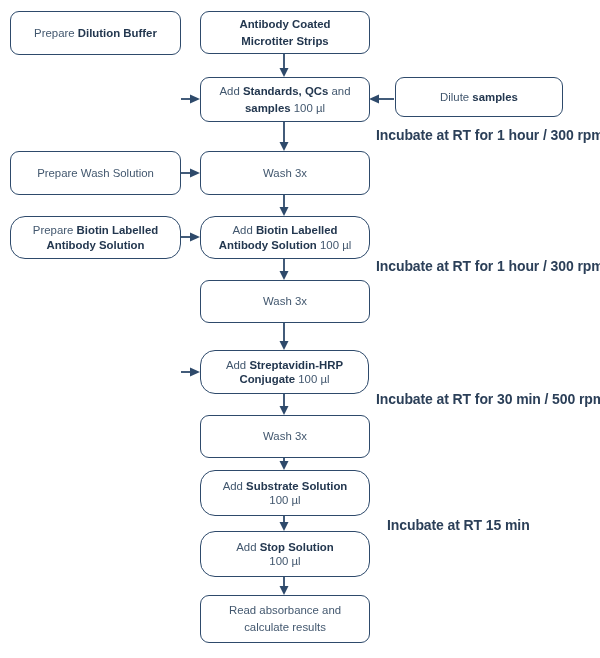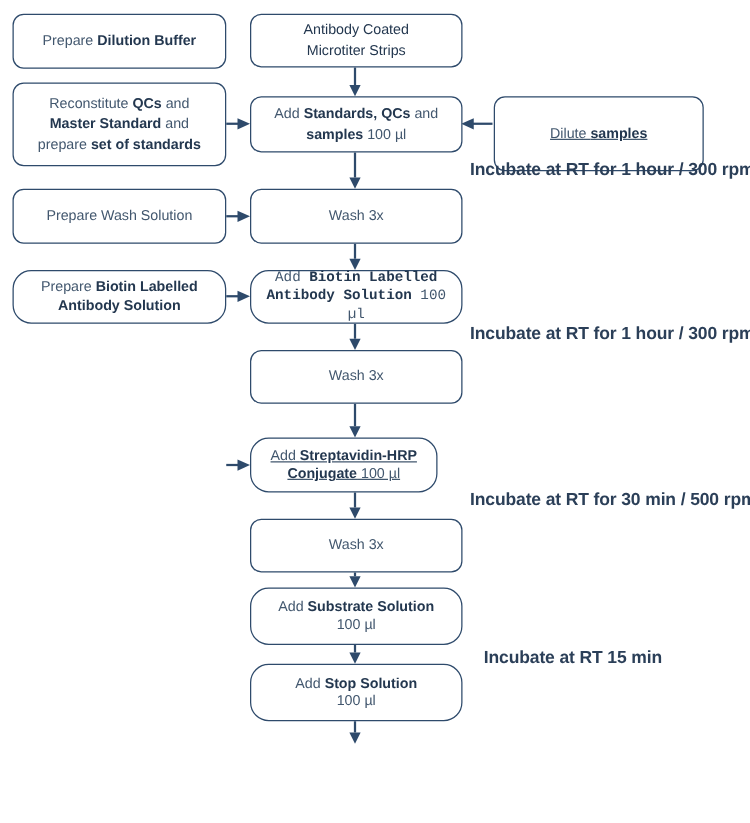--- a/index.html
+++ b/index.html
@@ -32,21 +32,21 @@
     line-height: 1.45;
     text-align: center;
     display: flex;
     align-items: center;
     justify-content: center;
     padding: 2px 6px;
   }
   .node .txt { display: block; width: 100%; }
   .node b { font-weight: bold; color: #23374f; }
   .node.tight { line-height: 1.25; border-radius: 15px; }
-  .node.allbold { color: #23374f; font-weight: normal; }
+  .node.allbold { color: #23374f; font-weight: bold; }
 
   
   .annot {
     position: absolute;
     font-size: 14px;
     font-weight: bold;
     color: #2b3f58;
     white-space: nowrap;
     letter-spacing: -0.1px;
   }
@@ -138,68 +138,68 @@
   </svg>
 
   <div class="node" style="left:10px; top:11px; width:171px; height:44px;">
     <span class="txt"><span>Prepare </span><b>Dilution Buffer</b></span>
   </div>
 
   <div class="node allbold" style="left:200px; top:11px; width:170px; height:43px;">
     <span class="txt"><span>Antibody Coated</span><br><span>Microtiter Strips</span></span>
   </div>
 
-  <div class="node" style="left:10px; top:66px; width:171px; height:67px;">
-    <span class="txt"><span>Reconstitute </span><b>QCs</b><span> and</span><br><b>Master Standard</b><span> and</span><br><span>prepare </span><b>set of standards</b></span>
-  </div>
 
   <div class="node" style="left:200px; top:77px; width:170px; height:45px;">
     <span class="txt"><span>Add </span><b>Standards, QCs</b><span> and</span><br><b>samples</b><span> 100 µl</span></span>
   </div>
 
-  <div class="node" style="left:395px; top:77px; width:168px; height:60px;text-decoration:underline;">
+  <div class="node" style="left:395px; top:77px; width:168px; height:40px;">
     <span class="txt"><span>Dilute </span><b>samples</b></span>
   </div>
 
   <div class="node" style="left:10px; top:151px; width:171px; height:44px;">
     <span class="txt">Prepare Wash Solution</span>
   </div>
 
   <div class="node" style="left:200px; top:151px; width:170px; height:44px;">
     <span class="txt">Wash 3x</span>
   </div>
 
   <div class="node tight" style="left:10px; top:216px; width:171px; height:43px;">
     <span class="txt"><span>Prepare </span><b>Biotin Labelled</b><br><b>Antibody Solution</b></span>
   </div>
 
-  <div class="node tight" style="left:200px; top:216px; width:170px; height:43px;font-family:Liberation Mono, monospace;">
+  <div class="node tight" style="left:200px; top:216px; width:170px; height:43px;">
     <span class="txt"><span>Add </span><b>Biotin Labelled</b><br><b>Antibody Solution</b><span> 100 µl</span></span>
   </div>
 
   <div class="node" style="left:200px; top:280px; width:170px; height:43px;">
     <span class="txt">Wash 3x</span>
   </div>
 
 
-  <div class="node tight" style="left:200px; top:350px; width:150px; height:44px;text-decoration:underline;">
+  <div class="node tight" style="left:200px; top:350px; width:169px; height:44px;">
     <span class="txt"><span>Add </span><b>Streptavidin-HRP</b><br><b>Conjugate</b><span> 100 µl</span></span>
   </div>
 
   <div class="node" style="left:200px; top:415px; width:170px; height:43px;">
     <span class="txt">Wash 3x</span>
   </div>
 
   <div class="node tight" style="left:200px; top:470px; width:170px; height:46px;">
     <span class="txt"><span>Add </span><b>Substrate Solution</b><br><span>100 µl</span></span>
   </div>
 
   <div class="node tight" style="left:200px; top:531px; width:170px; height:46px;">
     <span class="txt"><span>Add </span><b>Stop Solution</b><br><span>100 µl</span></span>
   </div>
 
+  <div class="node" style="left:200px; top:595px; width:170px; height:48px;">
+    <span class="txt"><span>Read absorbance and</span><br><span>calculate results</span></span>
+  </div>
 
   <div class="annot" style="left:376px; top:127px;">Incubate at RT for 1 hour / 300 rpm</div>
   <div class="annot" style="left:376px; top:258px;">Incubate at RT for 1 hour / 300 rpm</div>
   <div class="annot" style="left:376px; top:391px;">Incubate at RT for 30 min / 500 rpm</div>
   <div class="annot" style="left:387px; top:517px;">Incubate at RT 15 min</div>
 
 </div>
 
 </body></html>

